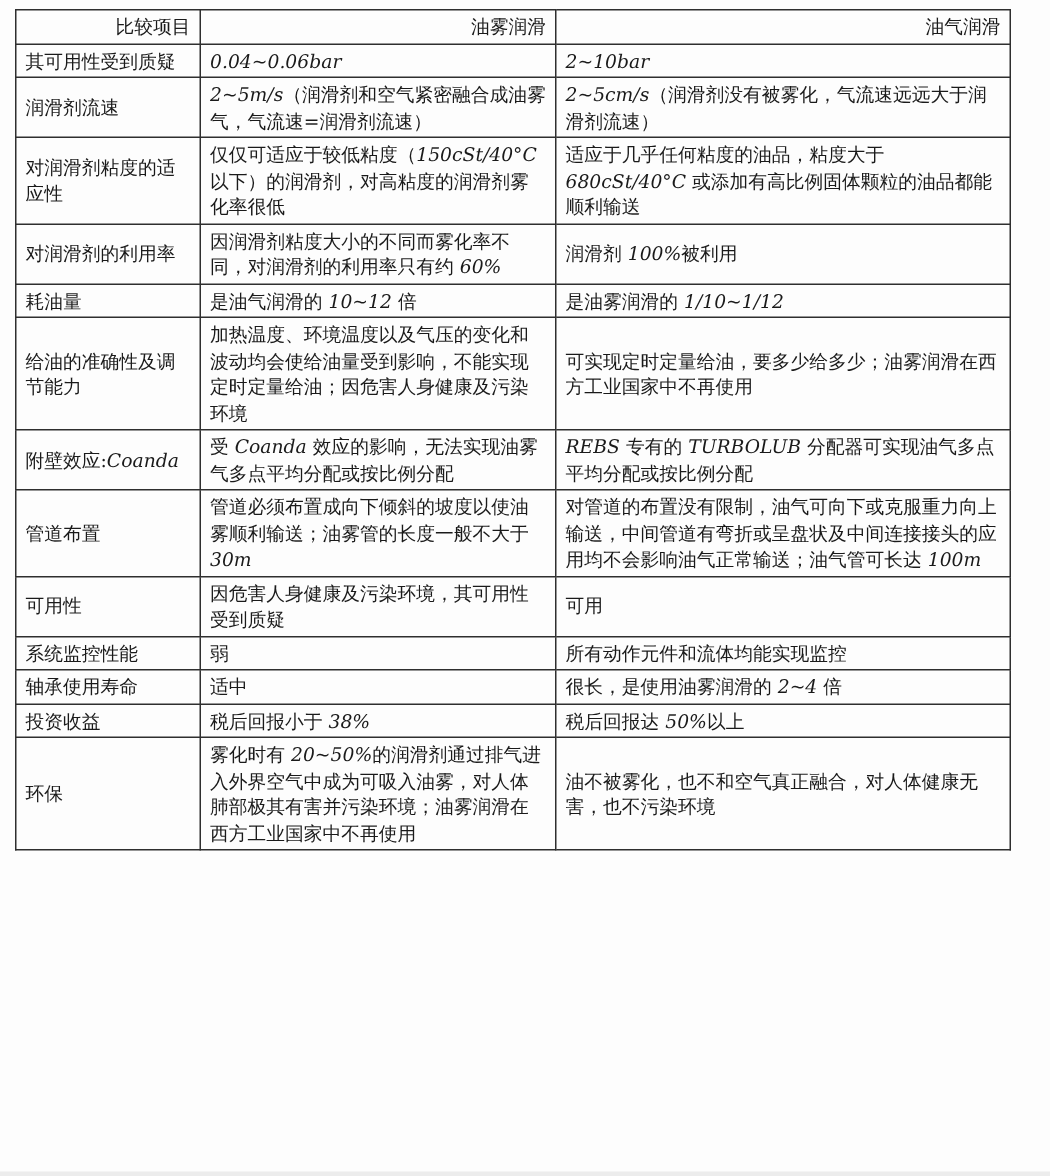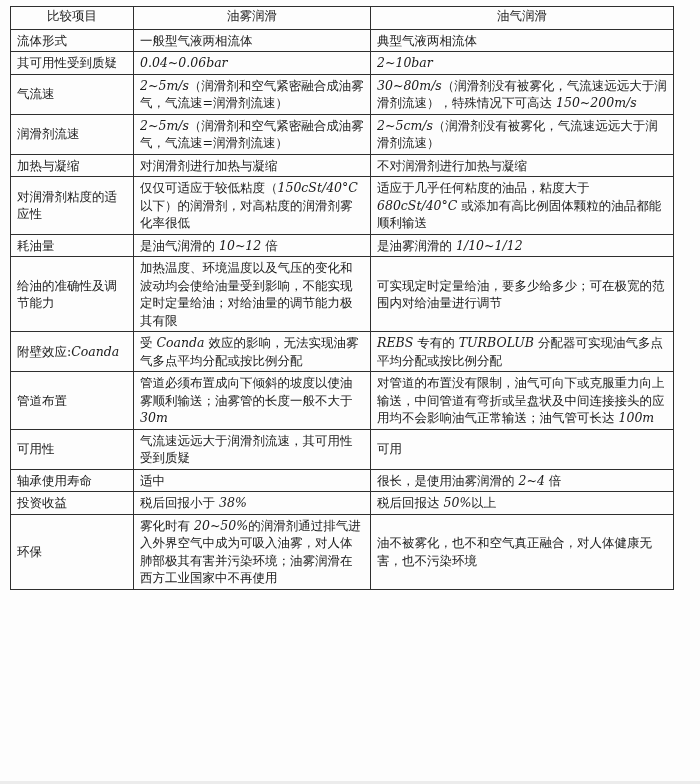--- a/index.html
+++ b/index.html
@@ -31,22 +31,21 @@
     font-size: 12.5px;
     line-height: 17.5px;
     padding: 2px 6px;
     vertical-align: middle;
     text-align: left;
     font-weight: 400;
     word-break: break-word;
     color: #1a1a1a;
   }
   .cmp th {
-    text-align: center;
-    font-family: Liberation Mono, monospace;
+    text-align: right;
   }
   .cmp em {
     font-family: inherit;
   }
   .edge-bottom {
     position: absolute;
     left: 0;
     bottom: 0;
     width: 700px;
     height: 3px;
@@ -64,89 +63,84 @@
       <col style="width:303px">
     </colgroup>
     <thead>
       <tr>
         <th>比较项目</th>
         <th>油雾润滑</th>
         <th>油气润滑</th>
       </tr>
     </thead>
     <tbody id="table-body">
-  <tr>
-    <td>流体形式</td>
-    <td>一般型气液两相流体</td>
-    <td>典型气液两相流体</td>
-  </tr>
 
   <tr>
     <td>其可用性受到质疑</td>
     <td><em>0.04~0.06bar</em></td>
     <td><em>2~10bar</em></td>
   </tr>
 
-  <tr>
-    <td>气流速</td>
-    <td><em>2~5m/s</em>（润滑剂和空气紧密融合成油雾气，气流速=润滑剂流速）</td>
-    <td><em>30~80m/s</em>（润滑剂没有被雾化，气流速远远大于润滑剂流速），特殊情况下可高达 <em>150~200m/s</em></td>
-  </tr>
 
   <tr>
     <td>润滑剂流速</td>
     <td><em>2~5m/s</em>（润滑剂和空气紧密融合成油雾气，气流速=润滑剂流速）</td>
     <td><em>2~5cm/s</em>（润滑剂没有被雾化，气流速远远大于润滑剂流速）</td>
   </tr>
 
-  <tr>
-    <td>加热与凝缩</td>
-    <td>对润滑剂进行加热与凝缩</td>
-    <td>不对润滑剂进行加热与凝缩</td>
-  </tr>
 
   <tr>
     <td>对润滑剂粘度的适应性</td>
     <td>仅仅可适应于较低粘度（<em>150cSt/40°C</em> 以下）的润滑剂，对高粘度的润滑剂雾化率很低</td>
     <td>适应于几乎任何粘度的油品，粘度大于 <em>680cSt/40°C</em> 或添加有高比例固体颗粒的油品都能顺利输送</td>
   </tr>
 
 
+  <tr>
+    <td>对润滑剂的利用率</td>
+    <td>因润滑剂粘度大小的不同而雾化率不同，对润滑剂的利用率只有约 <em>60%</em></td>
+    <td>润滑剂 <em>100%</em>被利用</td>
+  </tr>
 
   <tr>
     <td>耗油量</td>
     <td>是油气润滑的 <em>10~12</em> 倍</td>
     <td>是油雾润滑的 <em>1/10~1/12</em></td>
   </tr>
 
   <tr>
     <td>给油的准确性及调节能力</td>
-    <td>加热温度、环境温度以及气压的变化和波动均会使给油量受到影响，不能实现定时定量给油；对给油量的调节能力极其有限</td>
-    <td>可实现定时定量给油，要多少给多少；可在极宽的范围内对给油量进行调节</td>
+    <td>加热温度、环境温度以及气压的变化和波动均会使给油量受到影响，不能实现定时定量给油；因危害人身健康及污染环境</td>
+    <td>可实现定时定量给油，要多少给多少；油雾润滑在西方工业国家中不再使用</td>
   </tr>
 
   <tr>
     <td>附壁效应:<em>Coanda</em></td>
     <td>受 <em>Coanda</em> 效应的影响，无法实现油雾气多点平均分配或按比例分配</td>
     <td><em>REBS</em> 专有的 <em>TURBOLUB</em> 分配器可实现油气多点平均分配或按比例分配</td>
   </tr>
 
   <tr>
     <td>管道布置</td>
     <td>管道必须布置成向下倾斜的坡度以使油雾顺利输送；油雾管的长度一般不大于 <em>30m</em></td>
     <td>对管道的布置没有限制，油气可向下或克服重力向上输送，中间管道有弯折或呈盘状及中间连接接头的应用均不会影响油气正常输送；油气管可长达 <em>100m</em></td>
   </tr>
 
 
   <tr>
     <td>可用性</td>
-    <td>气流速远远大于润滑剂流速，其可用性受到质疑</td>
+    <td>因危害人身健康及污染环境，其可用性受到质疑</td>
     <td>可用</td>
   </tr>
 
+  <tr>
+    <td>系统监控性能</td>
+    <td>弱</td>
+    <td>所有动作元件和流体均能实现监控</td>
+  </tr>
 
   <tr>
     <td>轴承使用寿命</td>
     <td>适中</td>
     <td>很长，是使用油雾润滑的 <em>2~4</em> 倍</td>
   </tr>
 
   <tr>
     <td>投资收益</td>
     <td>税后回报小于 <em>38%</em></td>

